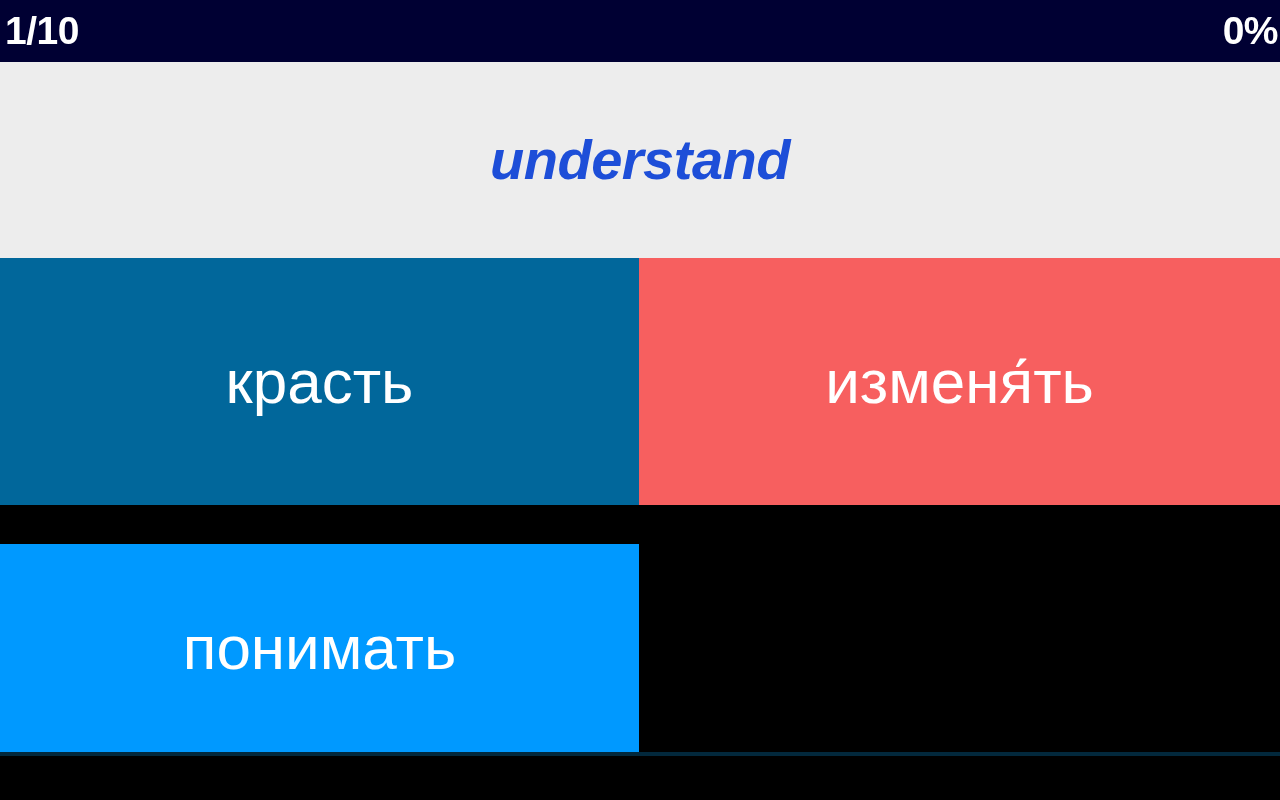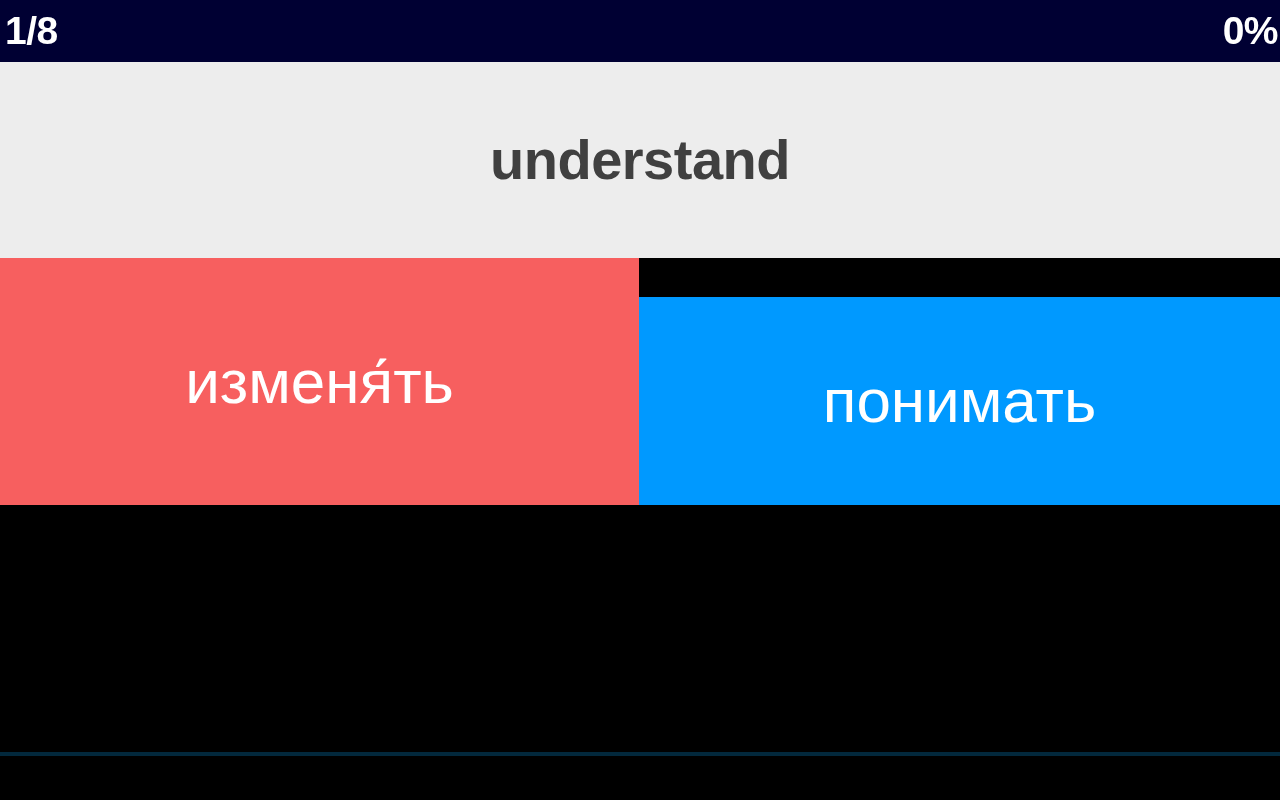--- a/index.html
+++ b/index.html
@@ -122,30 +122,33 @@
     width: 100%;
   }
 </style>
 </head>
 <body>
 
 <div id="app">
 
   <div class="status-bar" style="background-color: rgb(0, 0, 51);">
     <div class="progress-fill" style="width: 0%;"></div>
-    <div class="status-text left">1/8</div>
+    <div class="status-text left">1/10</div>
     <div class="status-text right">0%</div>
   </div>
 
   <div class="prompt-area" style="background-color: rgb(237, 237, 237);">
-    <div class="prompt-word" style="color: #404040;">understand</div>
+    <div class="prompt-word" style="color: #1d4ed8; font-style: italic;">understand</div>
   </div>
 
   <div class="answer-grid">
 
+    <div class="answer-tile" style="background-color: rgb(1, 103, 155);">
+      <span class="answer-label">красть</span>
+    </div>
 
 
     <div class="answer-tile" style="background-color: rgb(247, 95, 95);">
       <span class="answer-label">изменя́ть</span>
     </div>
 
     <div class="answer-tile" style="background-color: rgb(0, 153, 255); margin-top: 39px;">
       <span class="answer-label">понимать</span>
     </div>
 

